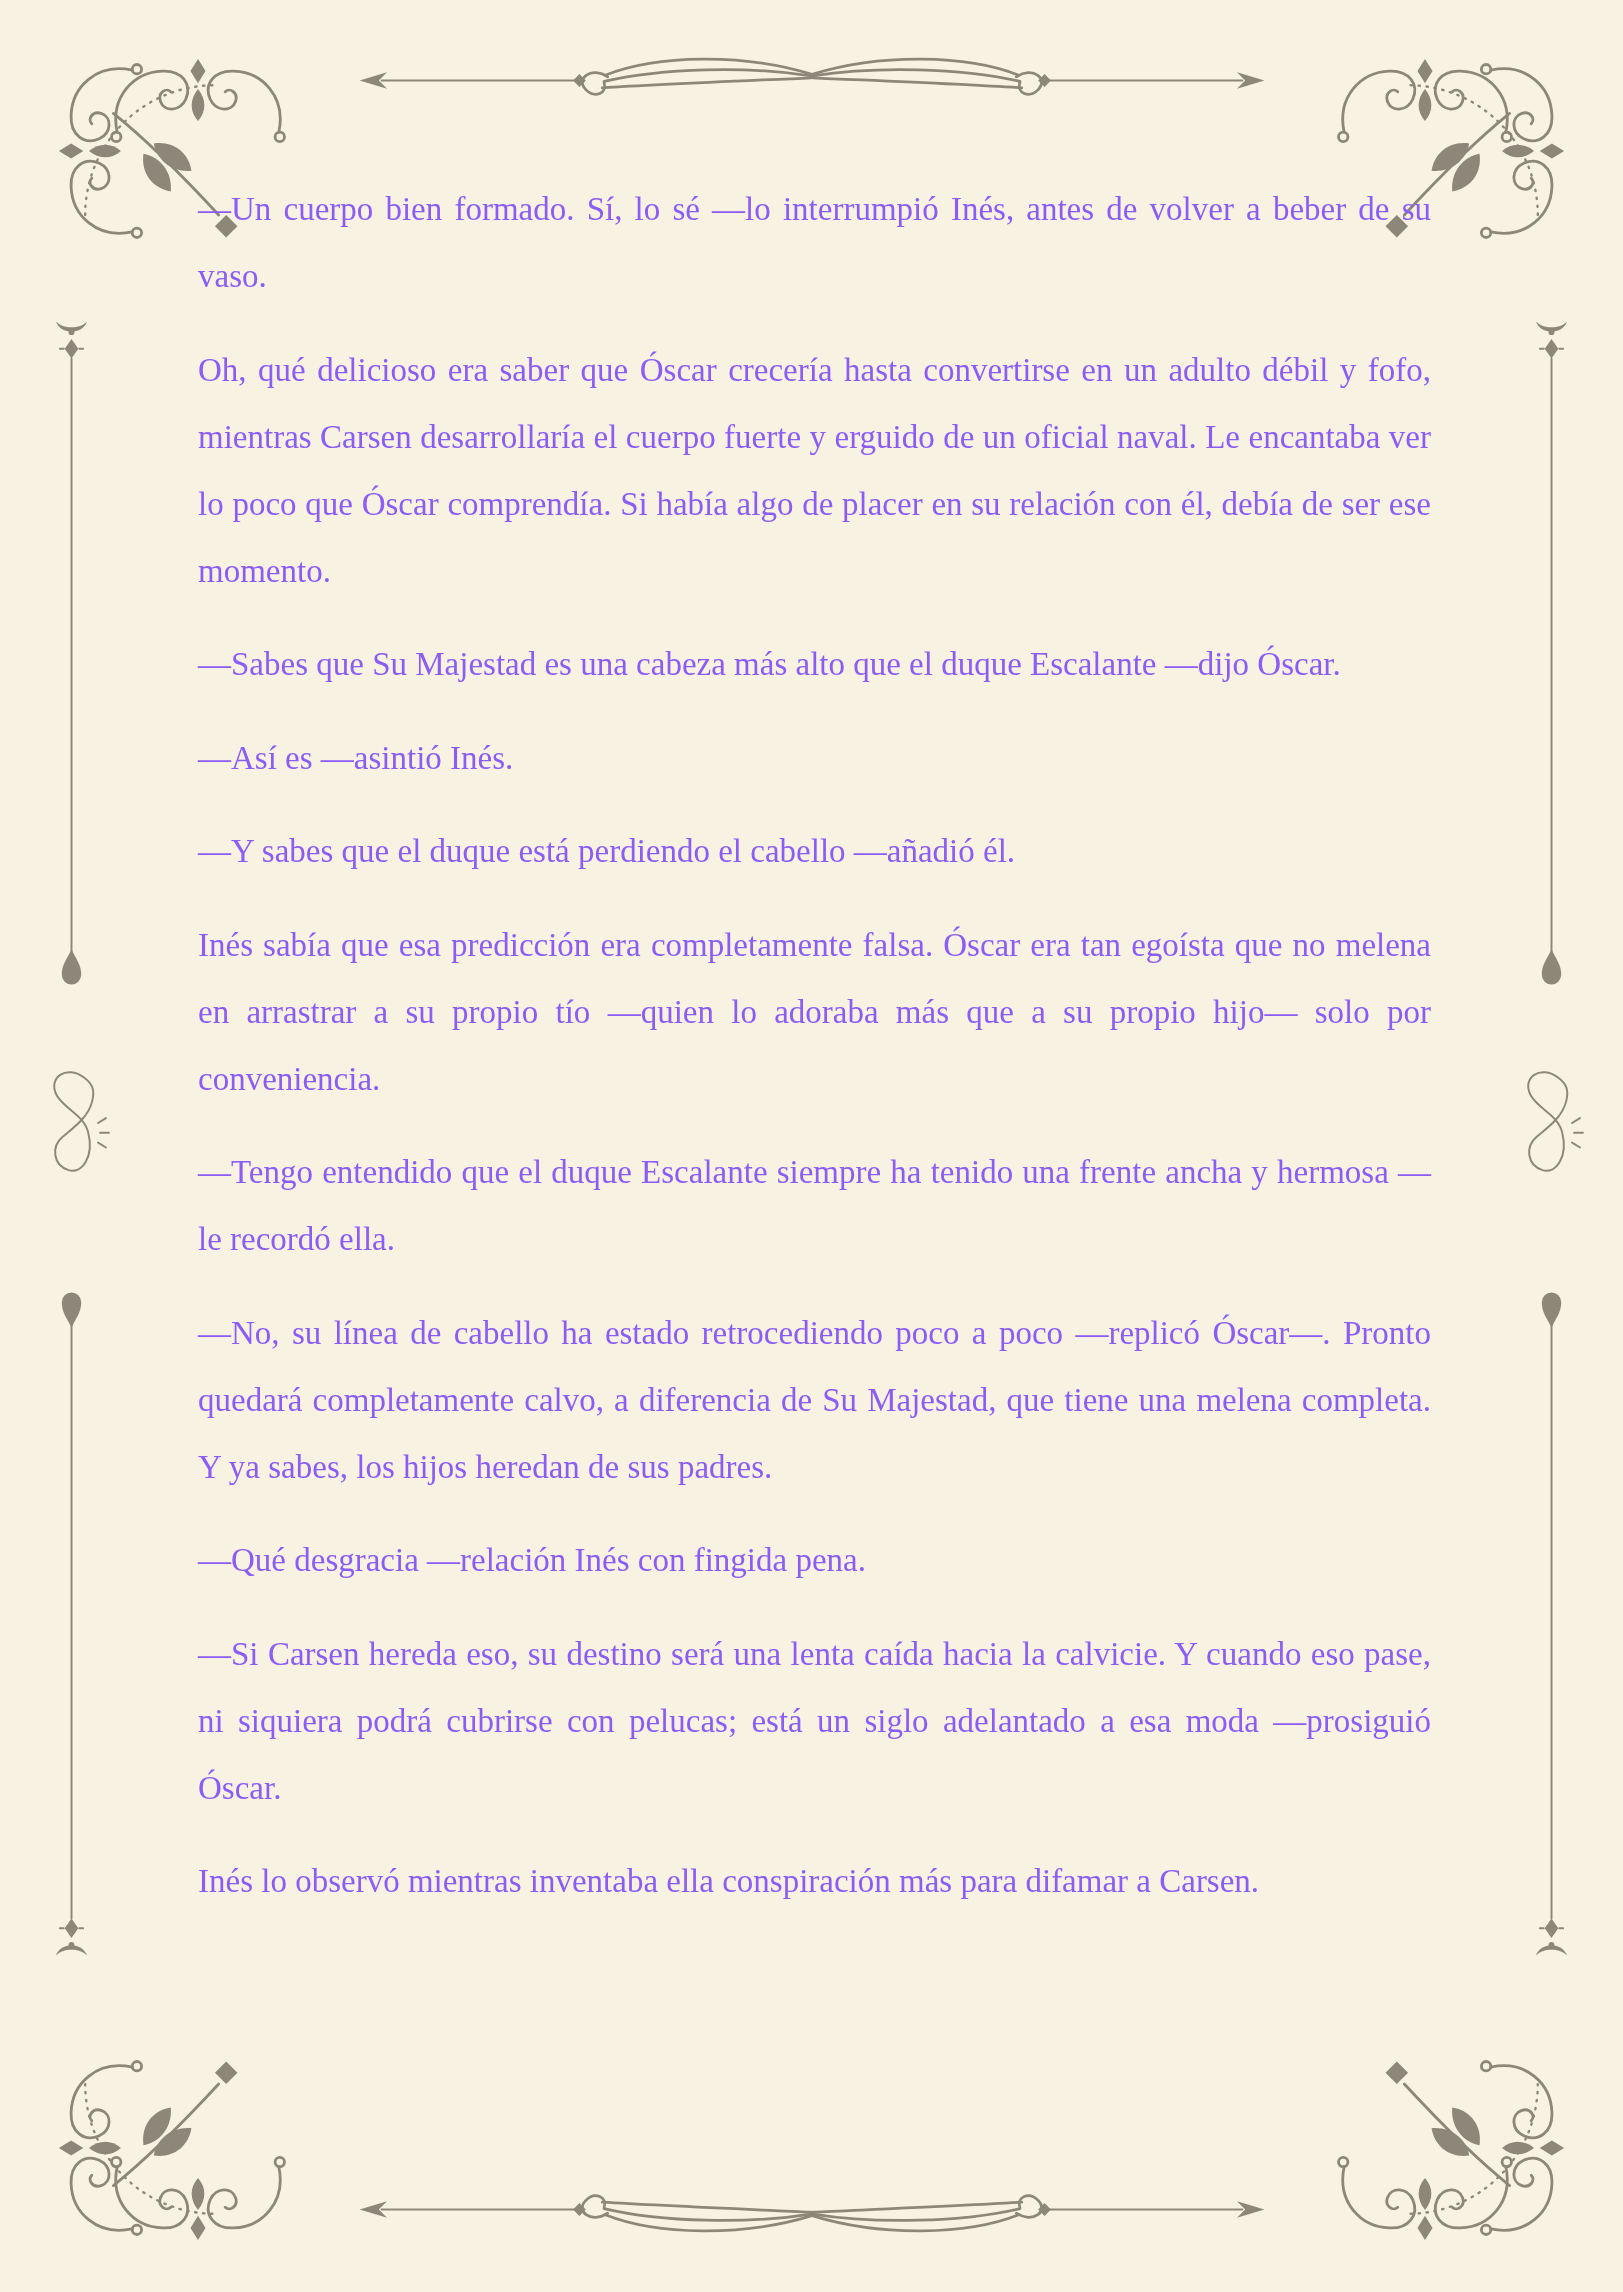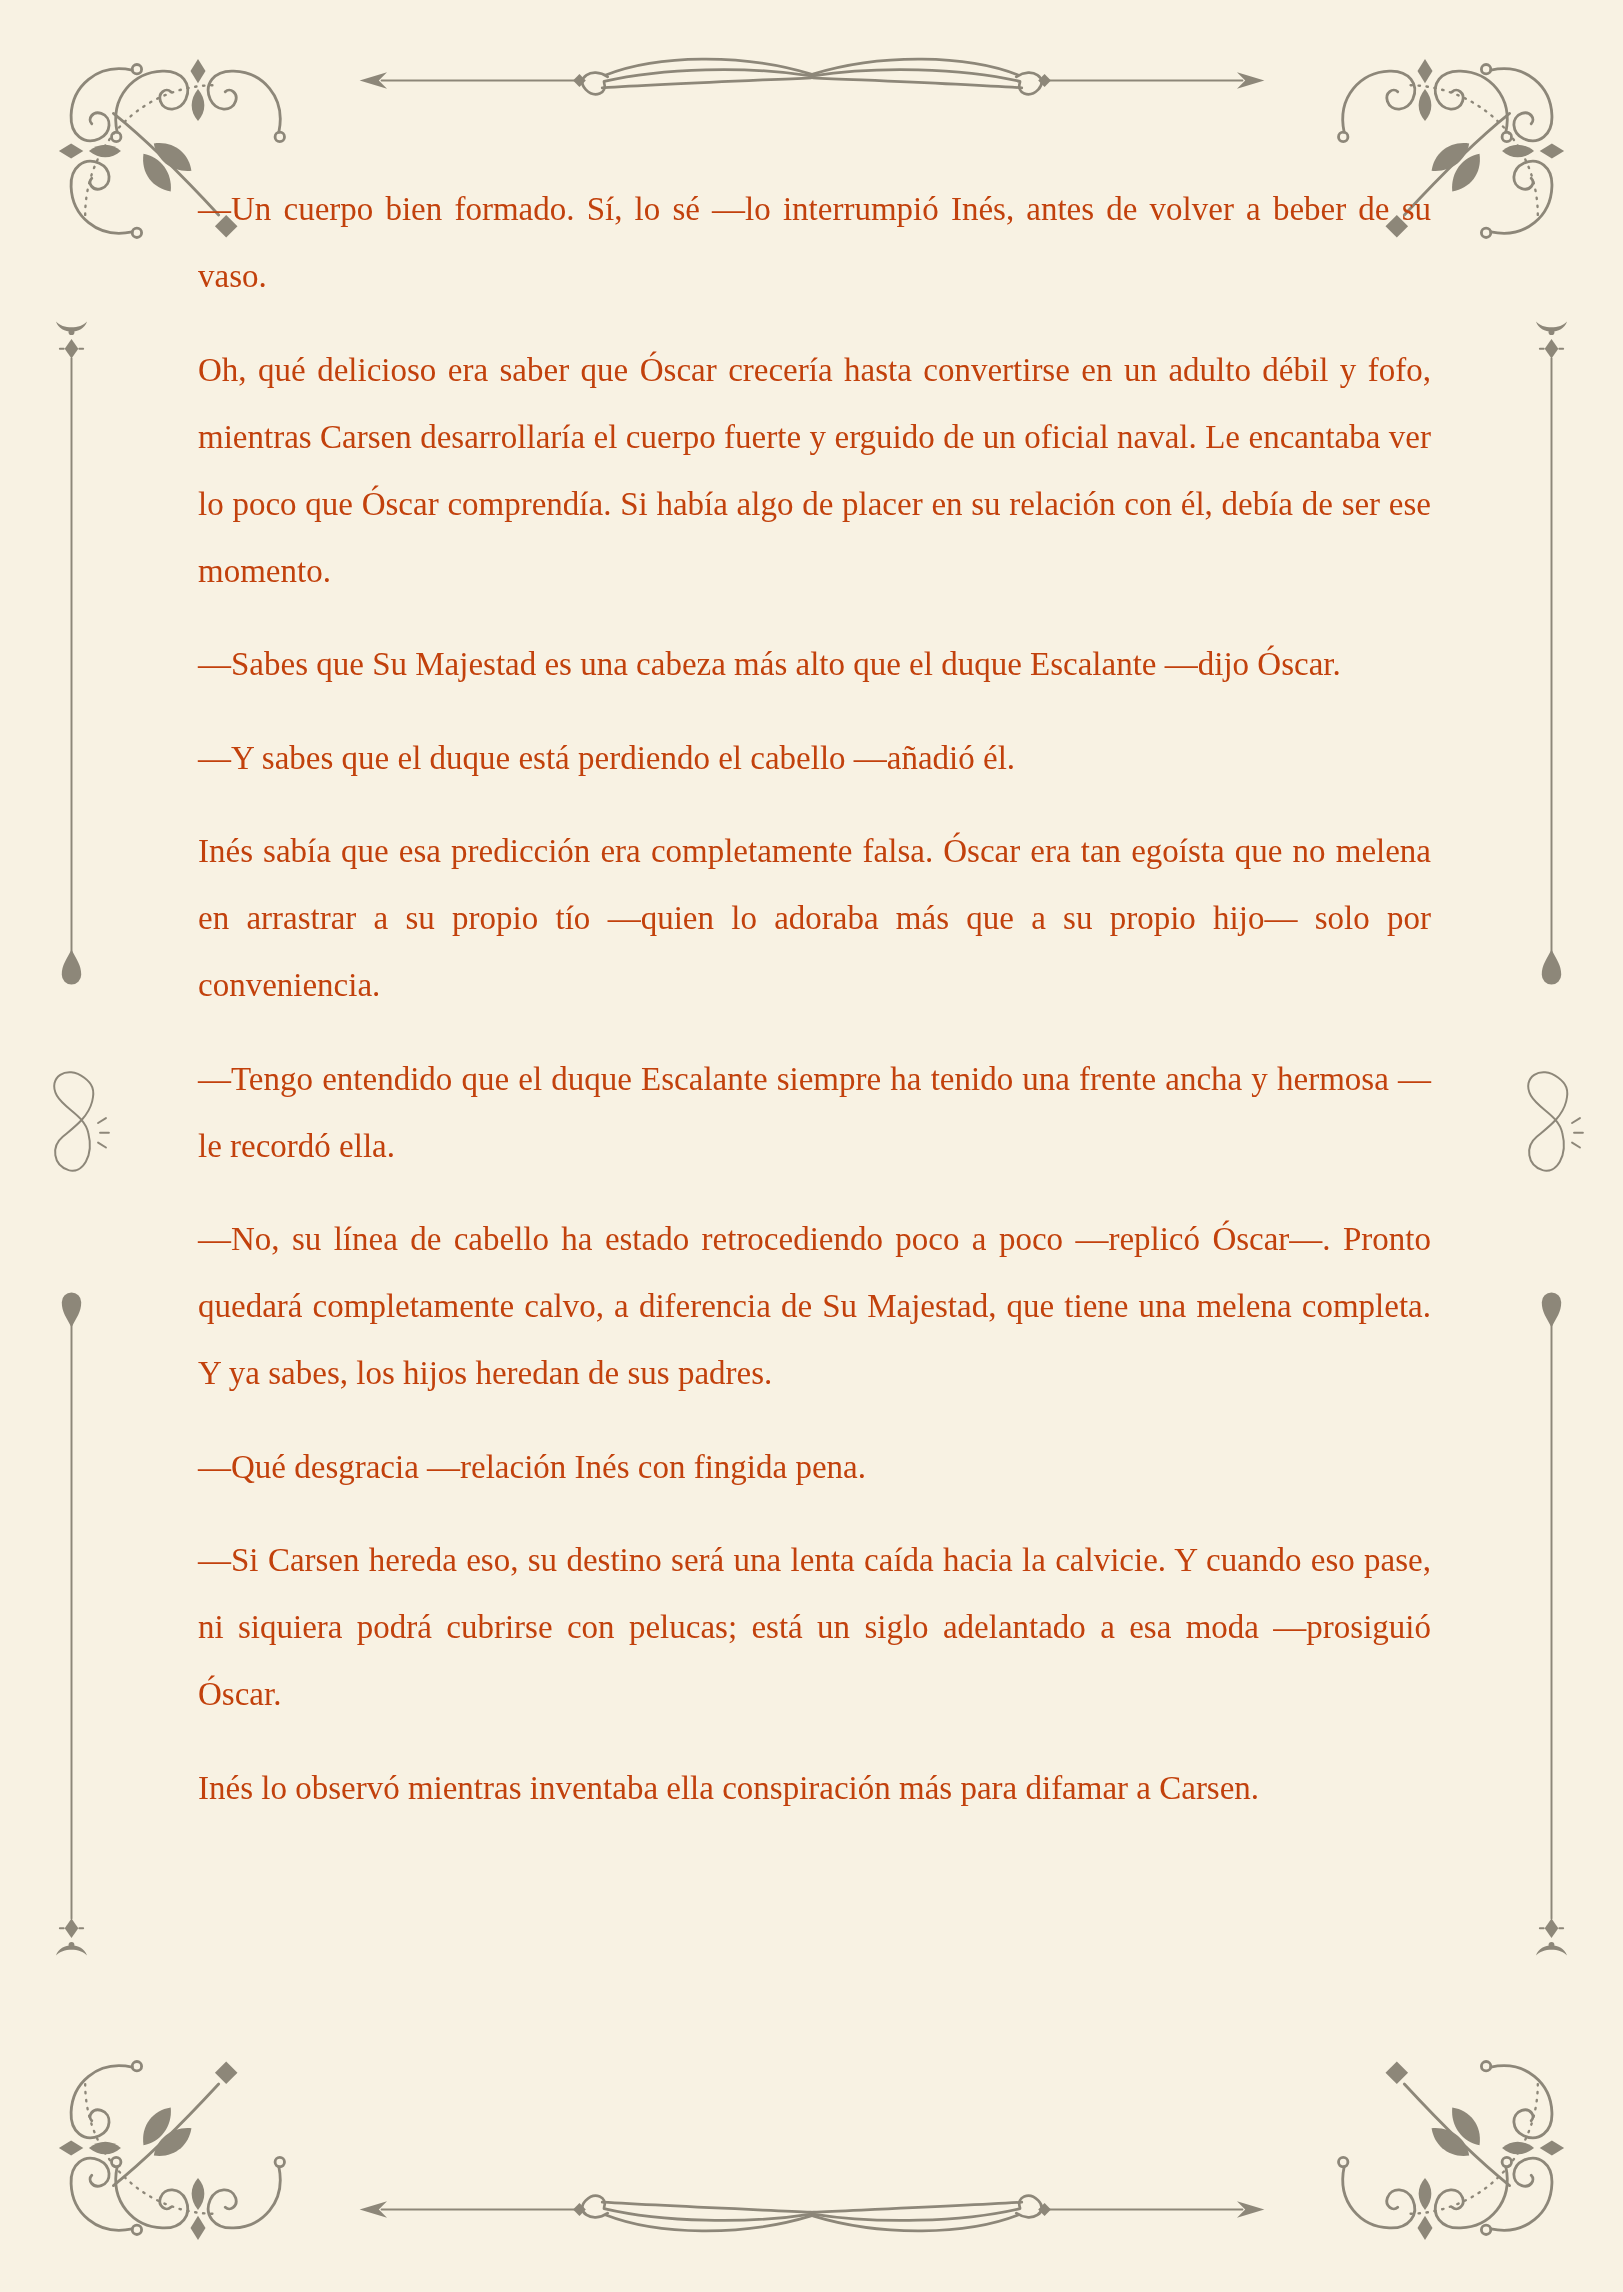--- a/index.html
+++ b/index.html
@@ -31,21 +31,21 @@
   .rule-left-lower  { left:54px;  top:1257px; width:35px; height:701px; transform:scaleY(-1); }
   .rule-right-upper { right:54px; top:319px;  width:35px; height:701px; }
   .rule-right-lower { right:54px; top:1257px; width:35px; height:701px; transform:scaleY(-1); }
 
   .eight-left  { left:39px;  top:1066px; width:71px; height:167px; }
   .eight-right { right:39px; top:1066px; width:71px; height:167px; }
 
   .text-block {
     position:absolute;
     left:198px; top:176px; width:1233px;
-    color:#c2410c;
+    color:#8b5cf6;
     font-size:33px;
     line-height:67px;
     text-align:justify;
   }
   .text-block p { margin:0 0 26.5px 0; }
   
   .text-block p:nth-child(4),
   .text-block p:nth-child(5) { margin-top:18.6px; }
 </style>
 </head>
@@ -163,20 +163,21 @@
   <div class="orn rule-right-lower">
     <svg viewBox="0 0 36 720">
         <use href="#def-side-rule"></use>
       </svg>
   </div>
 
   <div class="text-block">
     <p>—Un cuerpo bien formado. Sí, lo sé —lo interrumpió Inés, antes de volver a beber de su vaso.</p>
     <p>Oh, qué delicioso era saber que Óscar crecería hasta convertirse en un adulto débil y fofo, mientras Carsen desarrollaría el cuerpo fuerte y erguido de un oficial naval. Le encantaba ver lo poco que Óscar comprendía. Si había algo de placer en su relación con él, debía de ser ese momento.</p>
     <p>—Sabes que Su Majestad es una cabeza más alto que el duque Escalante —dijo Óscar.</p>
+    <p>—Así es —asintió Inés.</p>
     <p>—Y sabes que el duque está perdiendo el cabello —añadió él.</p>
     <p>Inés sabía que esa predicción era completamente falsa. Óscar era tan egoísta que no melena en arrastrar a su propio tío —quien lo adoraba más que a su propio hijo— solo por conveniencia.</p>
     <p>—Tengo entendido que el duque Escalante siempre ha tenido una frente ancha y hermosa —le recordó ella.</p>
     <p>—No, su línea de cabello ha estado retrocediendo poco a poco —replicó Óscar—. Pronto quedará completamente calvo, a diferencia de Su Majestad, que tiene una melena completa. Y ya sabes, los hijos heredan de sus padres.</p>
     <p>—Qué desgracia —relación Inés con fingida pena.</p>
     <p>—Si Carsen hereda eso, su destino será una lenta caída hacia la calvicie. Y cuando eso pase, ni siquiera podrá cubrirse con pelucas; está un siglo adelantado a esa moda —prosiguió Óscar.</p>
     <p>Inés lo observó mientras inventaba ella conspiración más para difamar a Carsen.</p>
   </div>
 
 </div>

